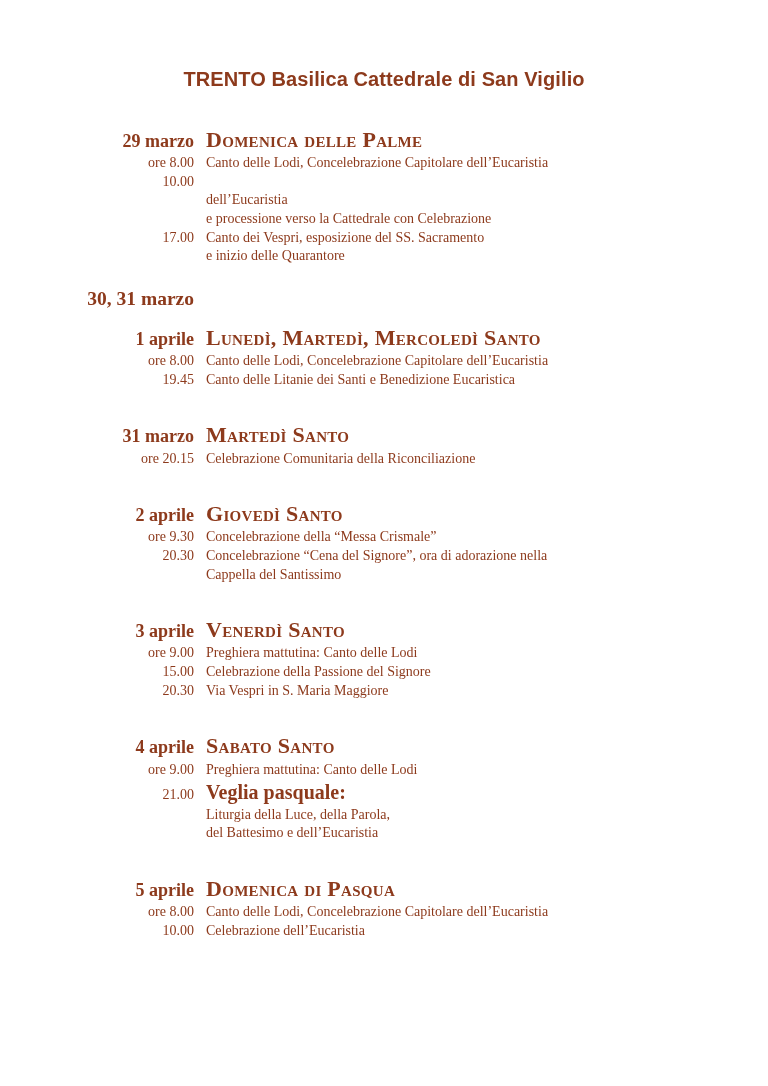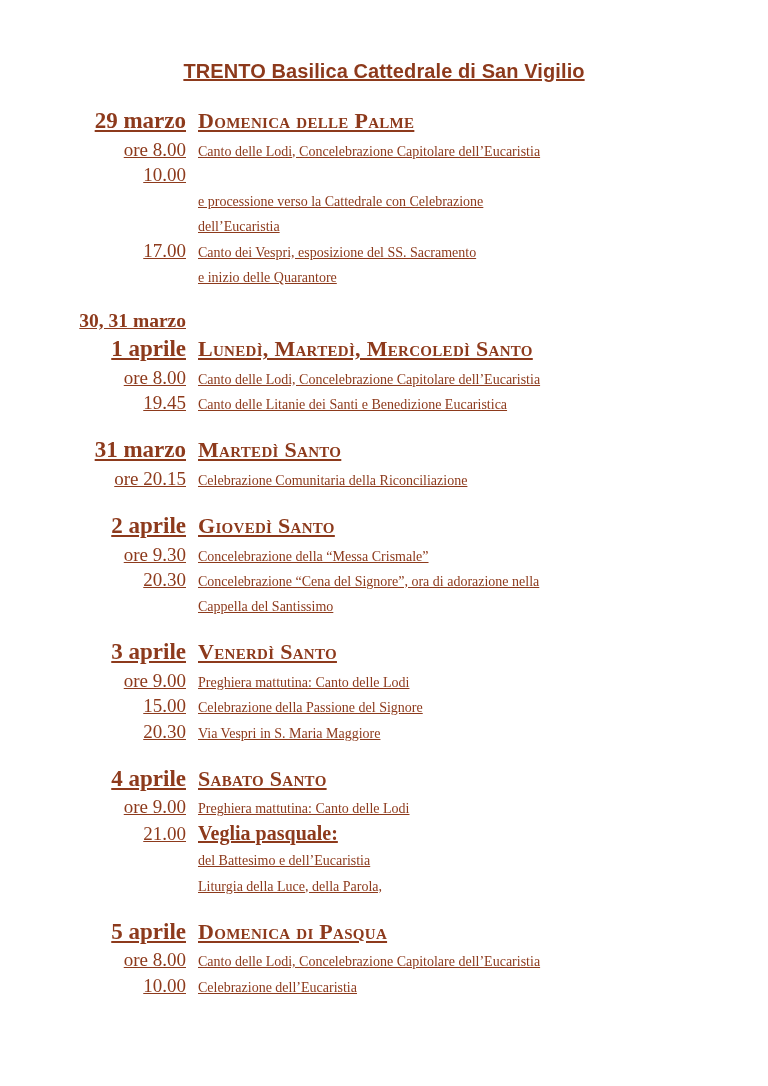--- a/index.html
+++ b/index.html
@@ -12,23 +12,22 @@
     height: 1086px;
     font-family: "Liberation Serif", "DejaVu Serif", serif;
     color: #8d3a1c;
     overflow: hidden;
   }
 
   .page {
     width: 768px;
     height: 1086px;
     box-sizing: border-box;
-    padding: 8px;
+    padding: 16px;
     position: relative;
-    text-decoration: underline;
   }
 
   
   .header {
     text-align: center;
   }
   .church-line {
     font-family: "Liberation Sans", "DejaVu Sans", sans-serif;
     font-weight: bold;
     font-size: 20px;
@@ -75,38 +74,39 @@
   }
 
   .col-body {
     flex: 1;
     font-size: 19.5px;
   }
 
   
   .date {
     font-weight: bold;
-    font-size: 23px;
+    font-size: 18px;
+    margin-top: 16px;
   }
   
   .date-extra {
     width: 128px;
     min-width: 128px;
     text-align: right;
     padding-right: 12px;
     box-sizing: border-box;
     font-weight: bold;
     font-size: 19.5px;
     white-space: nowrap;
     line-height: 1.33;
   }
 
   
   .time {
-    font-size: 19px;
+    font-size: 14px;
   }
 
   
   .dayname {
     font-variant: small-caps;
     font-weight: bold;
     font-size: 22px;
     letter-spacing: 0.3px;
   }
 
@@ -140,25 +140,25 @@
         </div>
         <div class="row">
           <div class="col-label time">ore 8.00</div>
           <div class="col-body event">Canto delle Lodi, Concelebrazione Capitolare dell’Eucaristia</div>
         </div>
         <div class="row">
           <div class="col-label time">10.00</div>
         </div>
         <div class="row cont">
           <div class="col-label time">10.00</div>
+          <div class="col-body event">dell’Eucaristia</div>
+        </div>
+        <div class="row cont">
+          <div class="col-label time">10.00</div>
           <div class="col-body event">e processione verso la Cattedrale con Celebrazione</div>
-        </div>
-        <div class="row cont">
-          <div class="col-label time">10.00</div>
-          <div class="col-body event">dell’Eucaristia</div>
         </div>
         <div class="row">
           <div class="col-label time">17.00</div>
           <div class="col-body event">Canto dei Vespri, esposizione del SS. Sacramento</div>
         </div>
         <div class="row cont">
           <div class="col-label time">17.00</div>
           <div class="col-body event">e inizio delle Quarantore</div>
         </div>
       </div>
@@ -231,25 +231,25 @@
         <div class="row">
           <div class="col-label time">ore 9.00</div>
           <div class="col-body event">Preghiera mattutina: Canto delle Lodi</div>
         </div>
         <div class="row">
           <div class="col-label time">21.00</div>
           <div class="col-body event-bold">Veglia pasquale:</div>
         </div>
         <div class="row cont">
           <div class="col-label time">21.00</div>
+          <div class="col-body event">Liturgia della Luce, della Parola,</div>
+        </div>
+        <div class="row cont">
+          <div class="col-label time">21.00</div>
           <div class="col-body event">del Battesimo e dell’Eucaristia</div>
-        </div>
-        <div class="row cont">
-          <div class="col-label time">21.00</div>
-          <div class="col-body event">Liturgia della Luce, della Parola,</div>
         </div>
       </div>
       <div class="block">
         <div class="row">
           <div class="col-label date">5 aprile</div>
           <div class="col-body dayname">Domenica di Pasqua</div>
         </div>
         <div class="row">
           <div class="col-label time">ore 8.00</div>
           <div class="col-body event">Canto delle Lodi, Concelebrazione Capitolare dell’Eucaristia</div>

